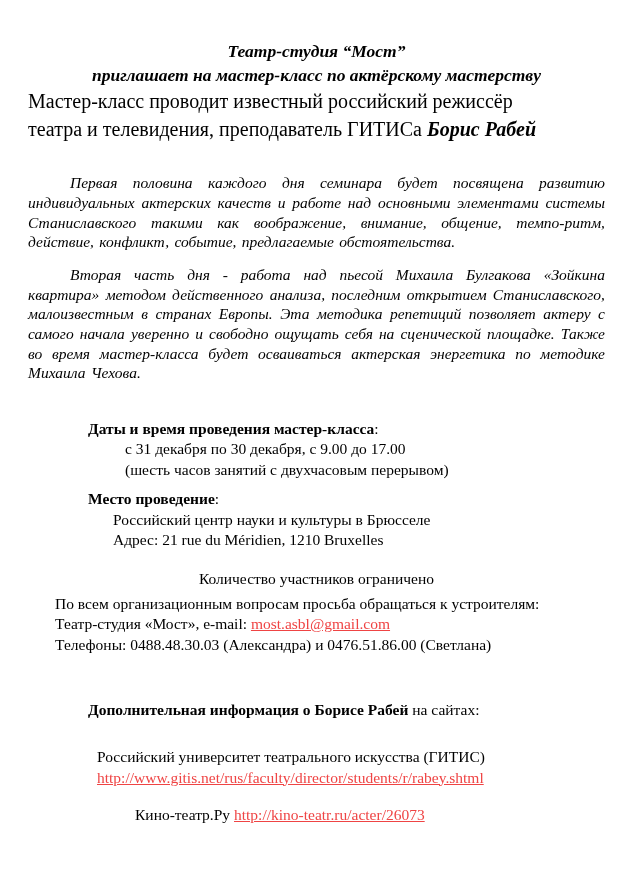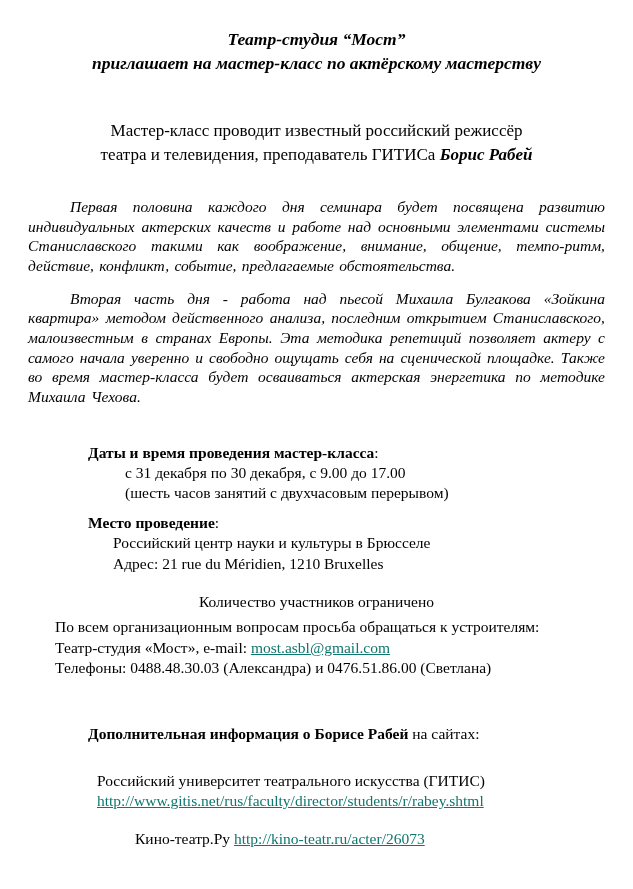--- a/index.html
+++ b/index.html
@@ -5,39 +5,38 @@
   html, body {
     margin: 0;
     padding: 0;
     background: #ffffff;
   }
   .page {
     position: relative;
     width: 633px;
     height: 889px;
     box-sizing: border-box;
-    padding: 26px 28px;
+    padding: 38px 28px;
     background: #ffffff;
     color: #000000;
     font-family: "Liberation Serif", "DejaVu Serif", serif;
     font-size: 15.5px;
     overflow: hidden;
   }
   .title {
     margin: 2px 0 0 0;
     text-align: center;
     font-size: 17.5px;
     font-weight: bold;
     font-style: italic;
     line-height: 1.35;
   }
   .intro {
-    margin-top: 44px;
-    text-align: center;
-    font-size: 17px;
+    text-align: left;
+    font-size: 20px;
     line-height: 1.4;
   }
   .intro .name {
     font-weight: bold;
     font-style: italic;
   }
   .para {
     margin: 0;
     font-style: italic;
     text-align: justify;
@@ -56,21 +55,21 @@
   .participants {
     margin-top: 19px;
     text-align: center;
   }
   .contacts {
     margin-top: 6px;
     margin-left: 27px;
     line-height: 1.32;
   }
   a.link {
-    color: #0f766e;
+    color: #ef4444;
     text-decoration: underline;
     cursor: pointer;
   }
   .moreinfo-heading { margin-top: 46px; margin-left: 60px; }
   .site1 { margin-top: 28px; margin-left: 69px; line-height: 1.32; }
   .site2 { margin-top: 18px; margin-left: 107px; }
 </style>
 </head>
 <body>
 

